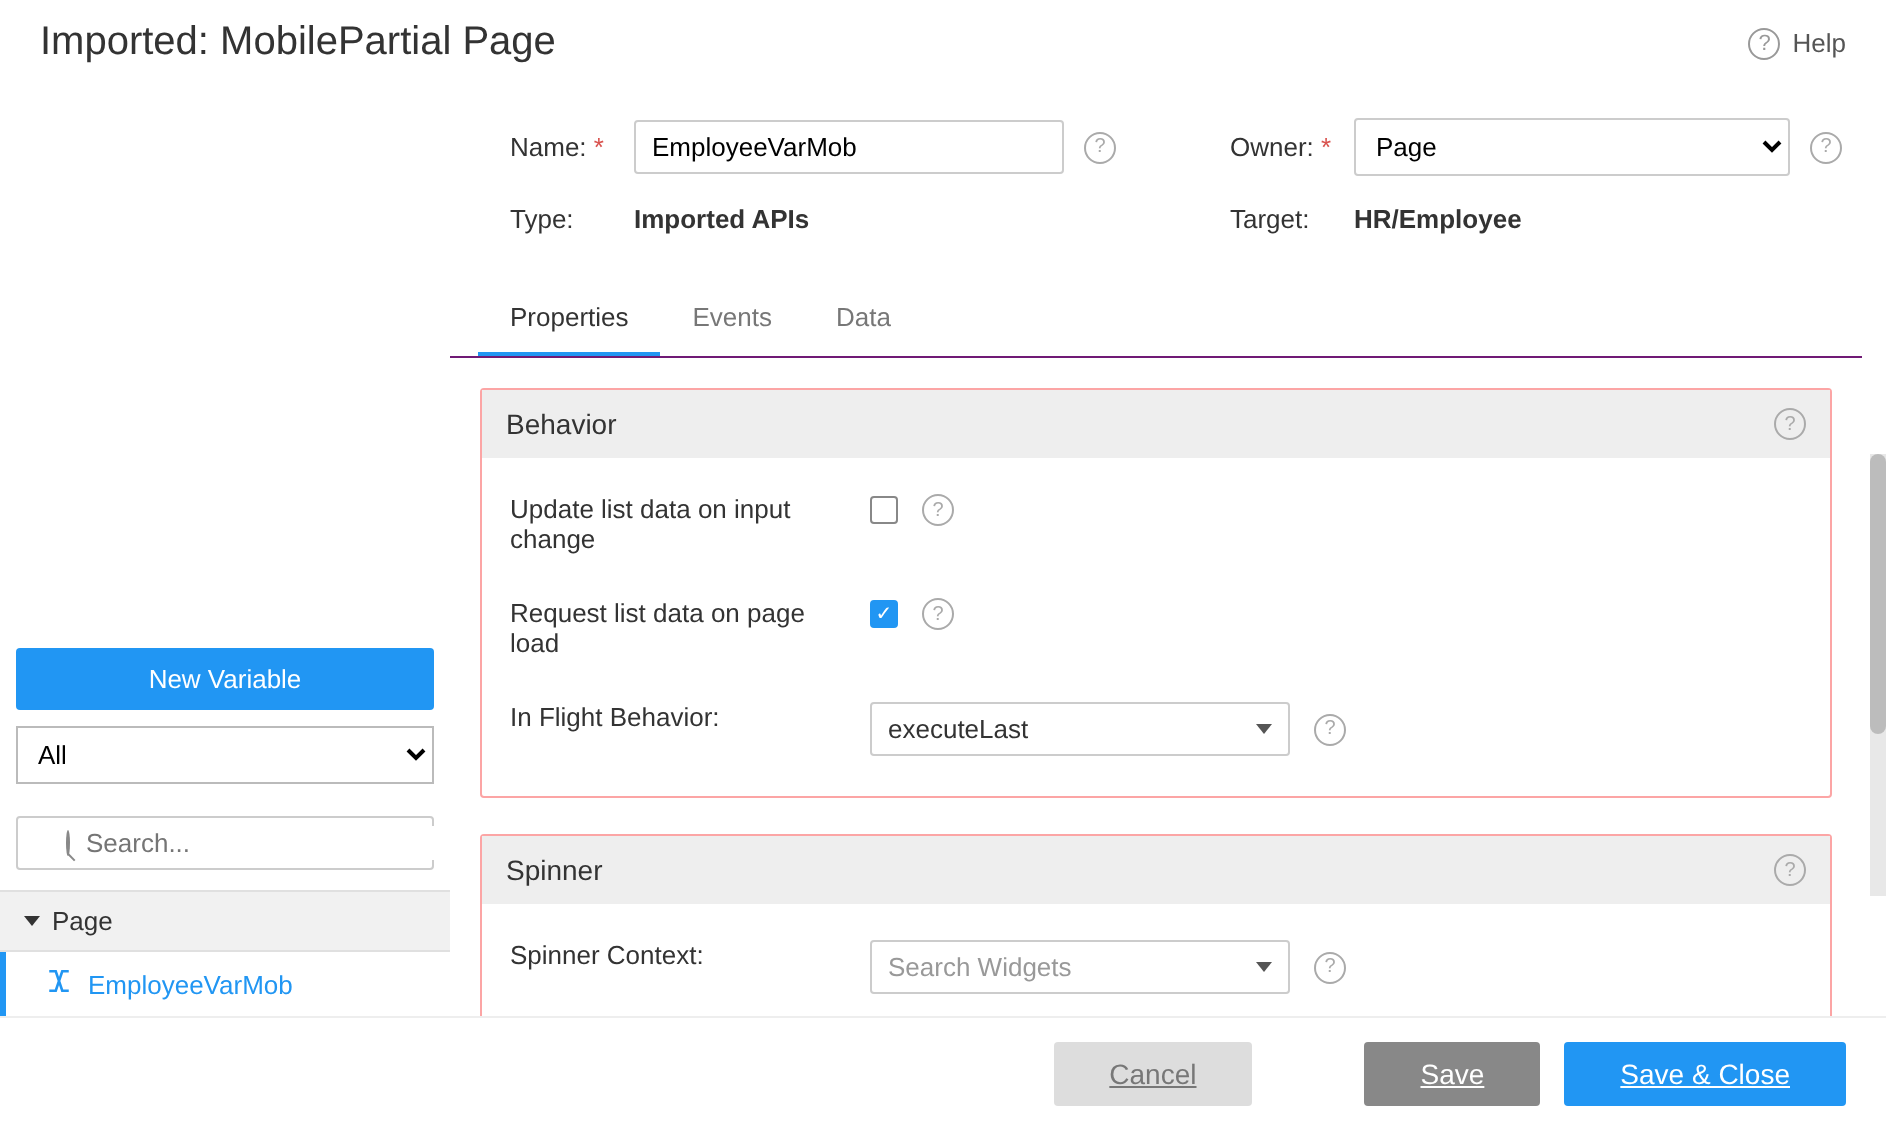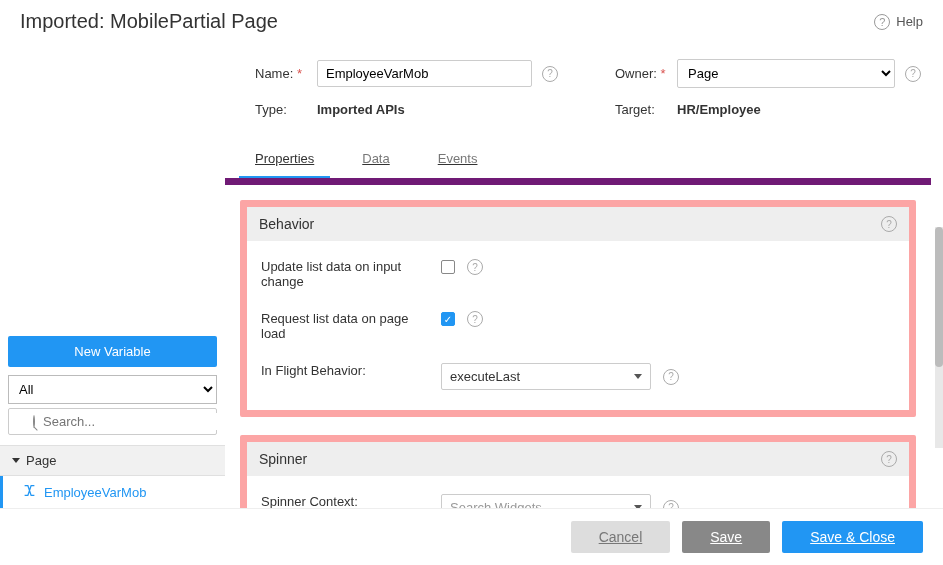--- a/index.html
+++ b/index.html
@@ -70,21 +70,21 @@
     border-radius: 2px;
     cursor: pointer;
     margin-bottom: 8px;
   }
   .filter-select {
     width: 100%;
     padding: 5px 6px;
     border: 1px solid #bbb;
     background: #fff;
     font-size: 13px;
-    margin-bottom: 4px;
+    margin-bottom: 16px;
   }
   .search-wrap {
     display: flex;
     align-items: center;
     border: 1px solid #ccc;
     border-radius: 2px;
     padding: 4px 24px;
     color: #888;
     gap: 6px;
   }
@@ -198,24 +198,23 @@
     border-radius: 50%;
     display: inline-flex;
     align-items: center;
     justify-content: center;
     font-size: 10px;
     color: #aaa;
     flex-shrink: 0;
   }
   .tabs {
     display: flex;
-    border-bottom: 7px solid #701a75;
+    border-bottom: 1px solid #701a75;
     padding-left: 14px;
-    gap: 16px;
-    text-decoration: underline;
+    gap: 0;
   }
   .tab {
     padding: 10px 16px;
     color: #777;
     font-size: 13px;
     cursor: pointer;
     border-bottom: 2px solid transparent;
   }
   .tab.active {
     color: #333;
@@ -239,21 +238,21 @@
   .scroll-thumb {
     position: absolute;
     right: 0;
     top: 186px;
     width: 8px;
     height: 140px;
     background: #bcbcbc;
     border-radius: 4px;
   }
   .section {
-    border: 7px solid #fca5a5;
+    border: 1px solid #fca5a5;
     border-radius: 2px;
     margin-bottom: 18px;
   }
   .section-header {
     background: #eeeeee;
     padding: 9px 12px;
     font-size: 14px;
     color: #333;
     display: flex;
     align-items: center;
@@ -318,21 +317,21 @@
   }
   .btn {
     padding: 8px 28px;
     font-size: 14px;
     border: none;
     border-radius: 2px;
     cursor: pointer;
     text-decoration: underline;
   }
   .btn-cancel { background: #ddd; color: #777; }
-  .btn-save { background: #888; color: #fff; }
+  .btn-save { background: #888; color: #fff; margin-left: 44px; }
   .btn-primary { background: #2196f3; color: #fff; }
 </style>
 </head>
 <body>
 
 <div class="dialog">
 
   <div class="header">
     <div class="header-title">Imported: MobilePartial Page</div>
     <div class="header-help">
@@ -396,22 +395,22 @@
           </div>
           <div class="form-col right">
             <span class="form-label">Target:</span>
             <span class="static-val">HR/Employee</span>
           </div>
         </div>
       </div>
 
       <div class="tabs">
         <div class="tab active">Properties</div>
+        <div class="tab">Events</div>
         <div class="tab">Data</div>
-        <div class="tab">Events</div>
       </div>
 
       <div class="panel-scroll">
 
         <div class="section">
           <div class="section-header">
             <span>Behavior</span>
             <span class="hint">?</span>
           </div>
           <div class="section-body">

